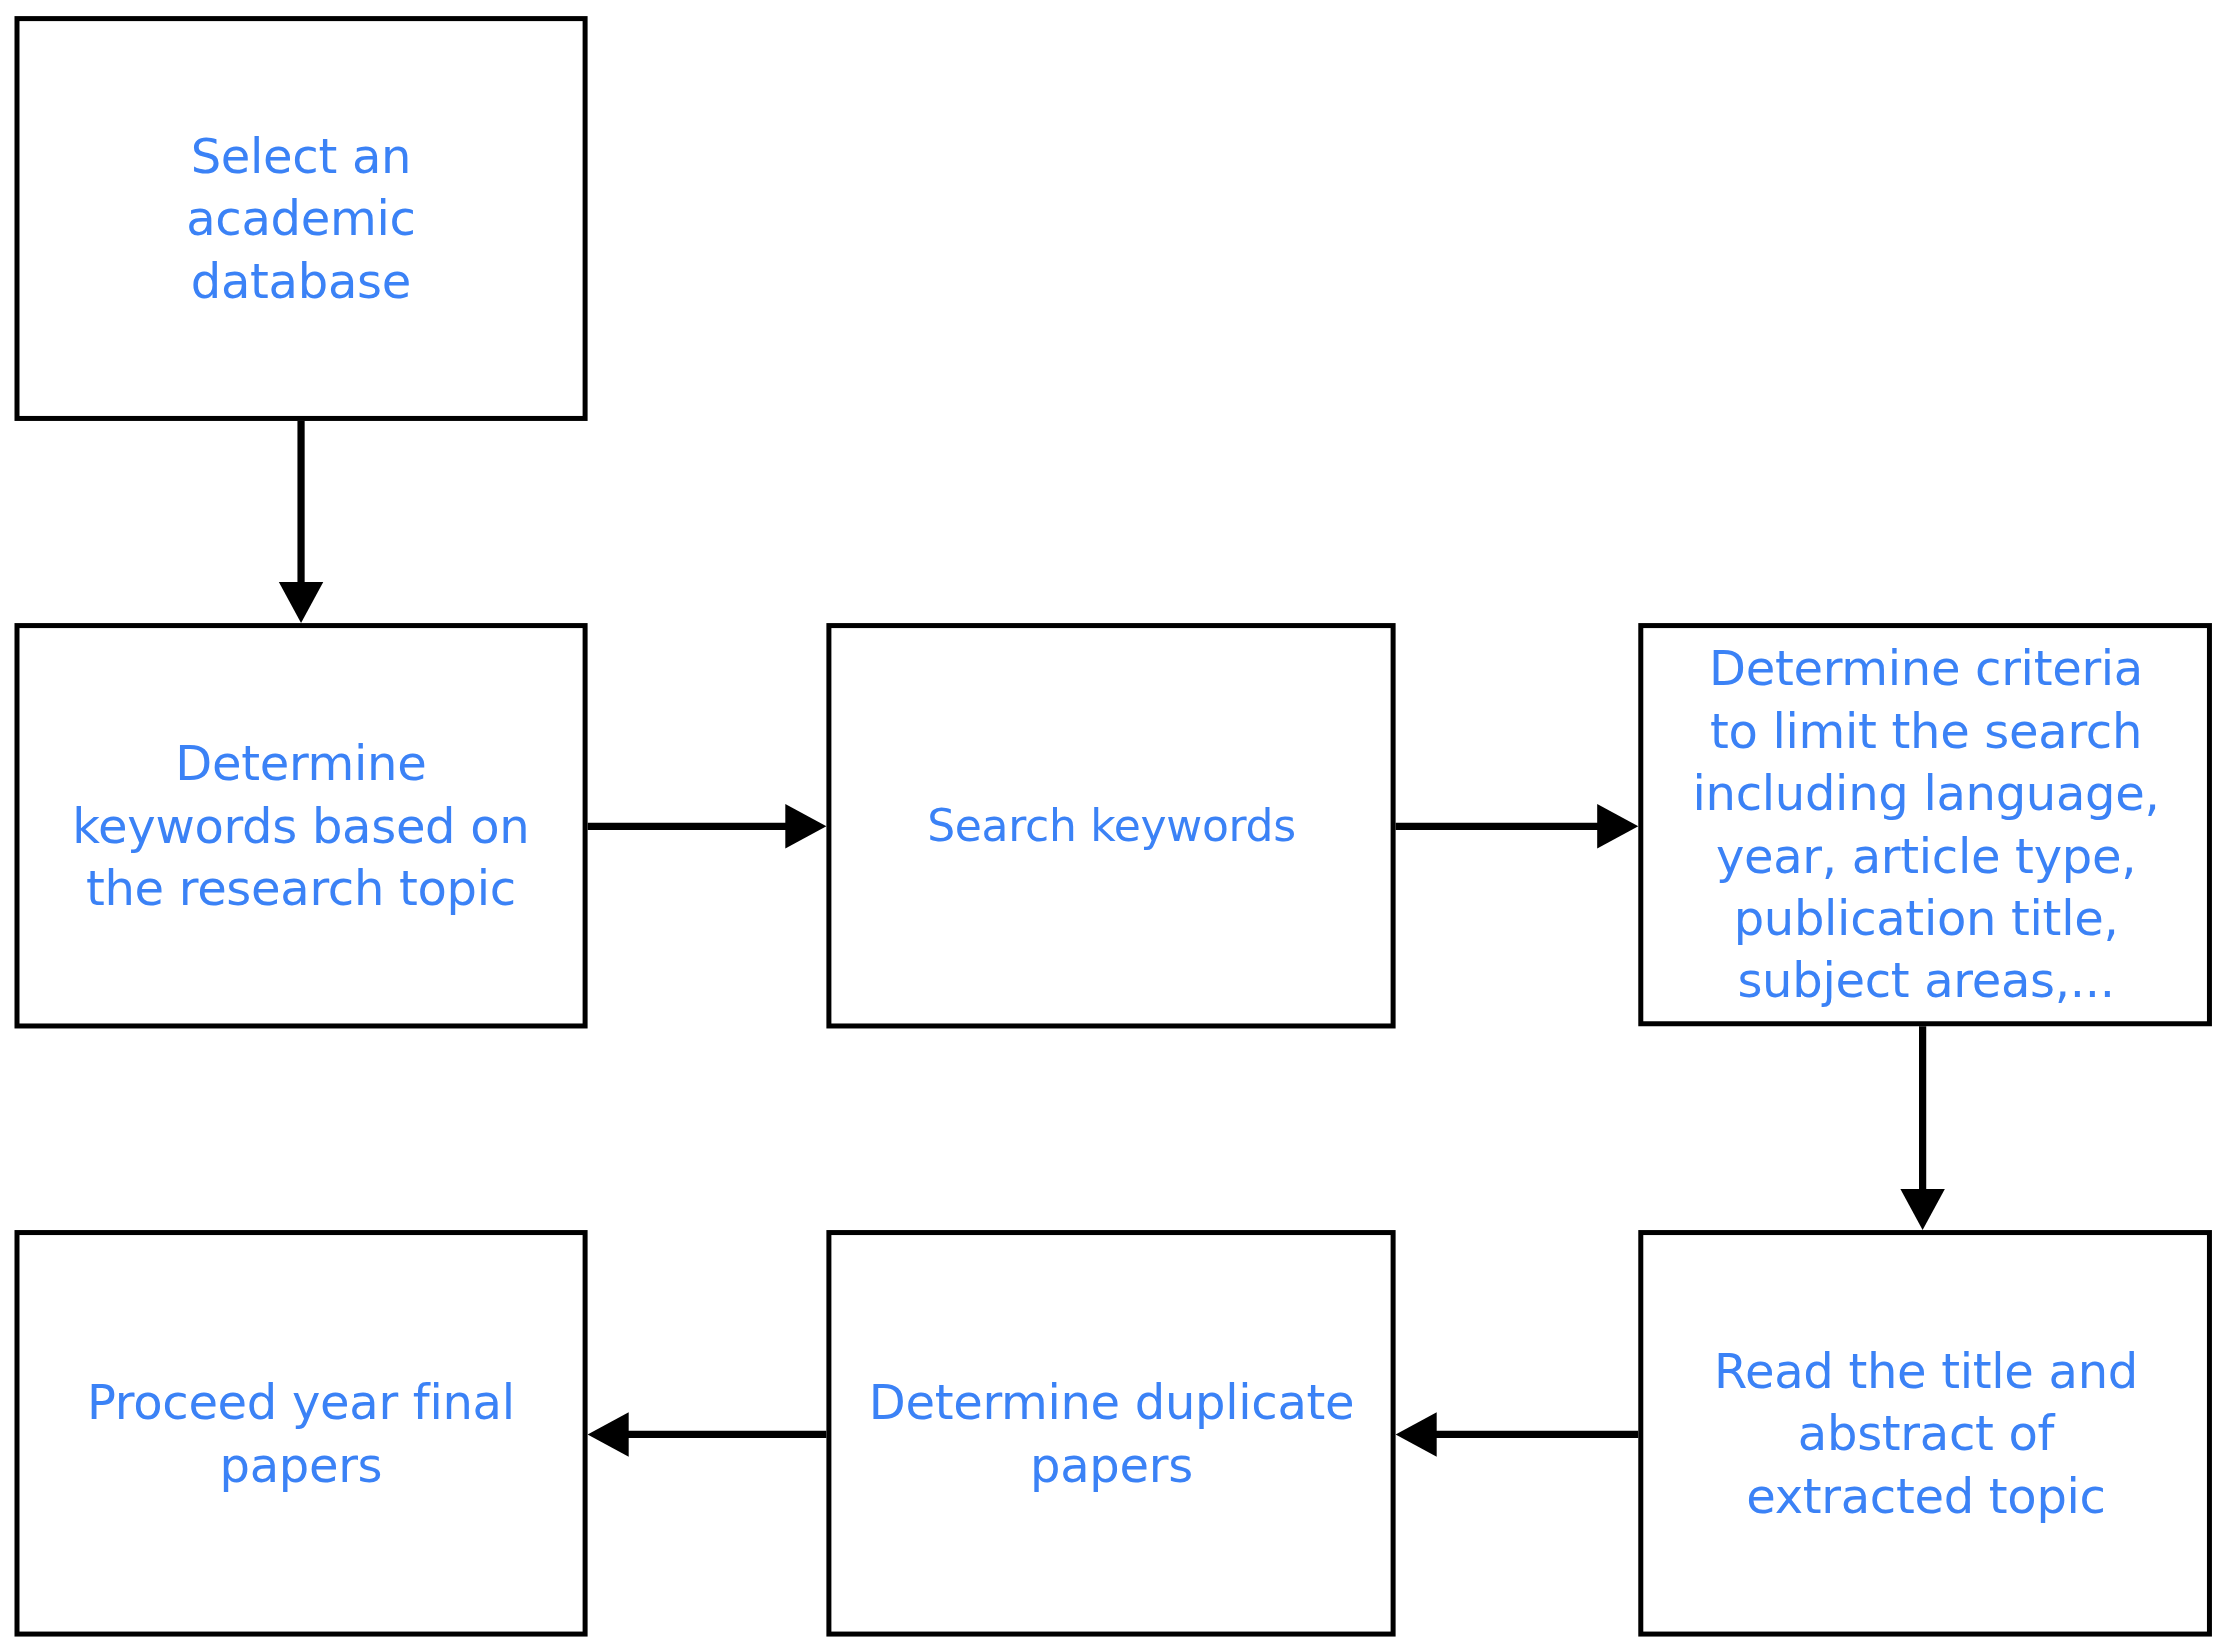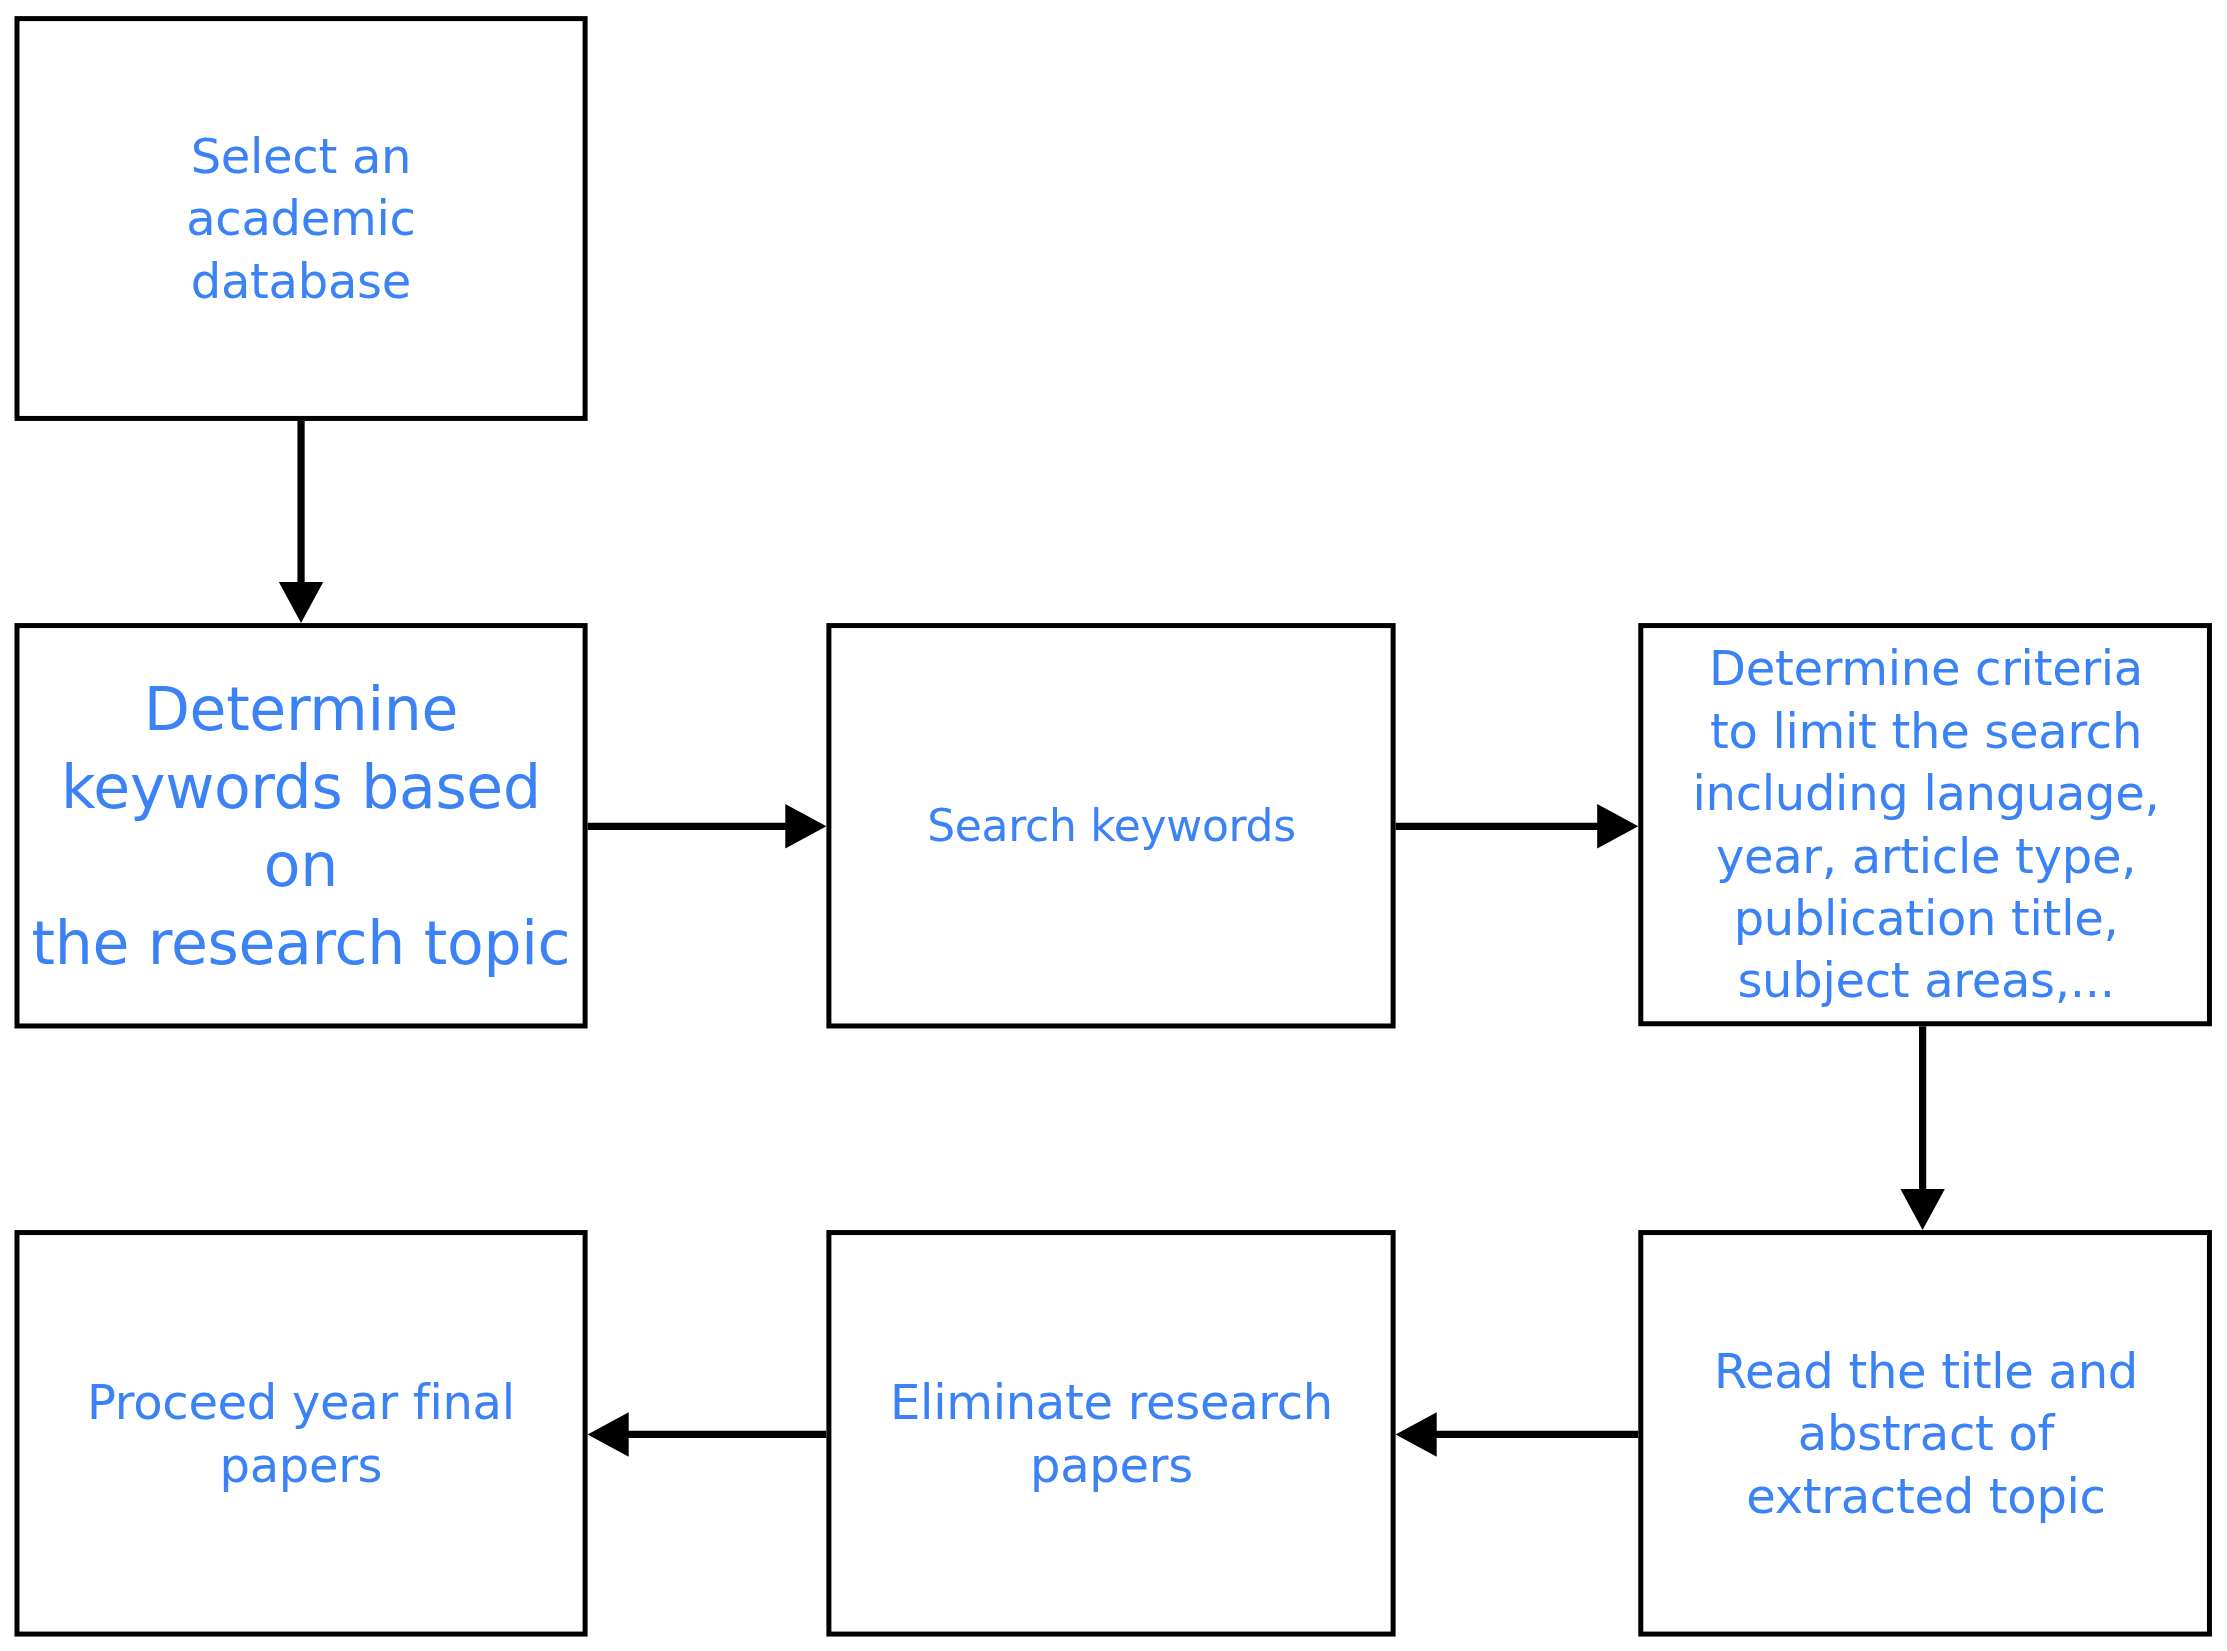--- a/index.html
+++ b/index.html
@@ -97,32 +97,32 @@
         <rect class="node-rect" x="2954.5" y="1126.5" width="1024" height="717" stroke-width="9"></rect>
         <rect class="node-rect" x="2954.5" y="2219.5" width="1024" height="723" stroke-width="9"></rect>
         <rect class="node-rect" x="1492.5" y="2219.5" width="1016" height="723" stroke-width="9"></rect>
         <rect class="node-rect" x="30.5" y="2219.5" width="1023" height="723" stroke-width="9"></rect>
       </g>
   </svg>
   <div id="labels-layer">
       <div class="node-label" style="left: 14.4px; top: 16px; width: 573px; height: 405px; font-size: 48px;">Select an
 academic
 database</div>
-      <div class="node-label" style="left: 14.4px; top: 623px; width: 573px; height: 406px; font-size: 60px;">Determine
+      <div class="node-label" style="left: 14.4px; top: 623px; width: 573px; height: 406px; font-size: 48px;">Determine
 keywords based on
 the research topic</div>
       <div class="node-label" style="left: 827px; top: 623px; width: 569px; height: 406px; font-size: 44px;">Search keywords</div>
       <div class="node-label" style="left: 1639px; top: 623px; width: 574px; height: 403px; font-size: 48px;">Determine criteria
 to limit the search
 including language,
 year, article type,
 publication title,
 subject areas,...</div>
       <div class="node-label" style="left: 1639px; top: 1230px; width: 574px; height: 407px; font-size: 48px;">Read the title and
 abstract of
 extracted topic</div>
-      <div class="node-label" style="left: 827px; top: 1230px; width: 569px; height: 407px; font-size: 48px;">Eliminate research
+      <div class="node-label" style="left: 827px; top: 1230px; width: 569px; height: 407px; font-size: 48px;">Determine duplicate
 papers</div>
       <div class="node-label" style="left: 14.4px; top: 1230px; width: 573px; height: 407px; font-size: 48px;">Proceed year final
 papers</div>
     </div>
 </div>
 
 
 </body></html>

